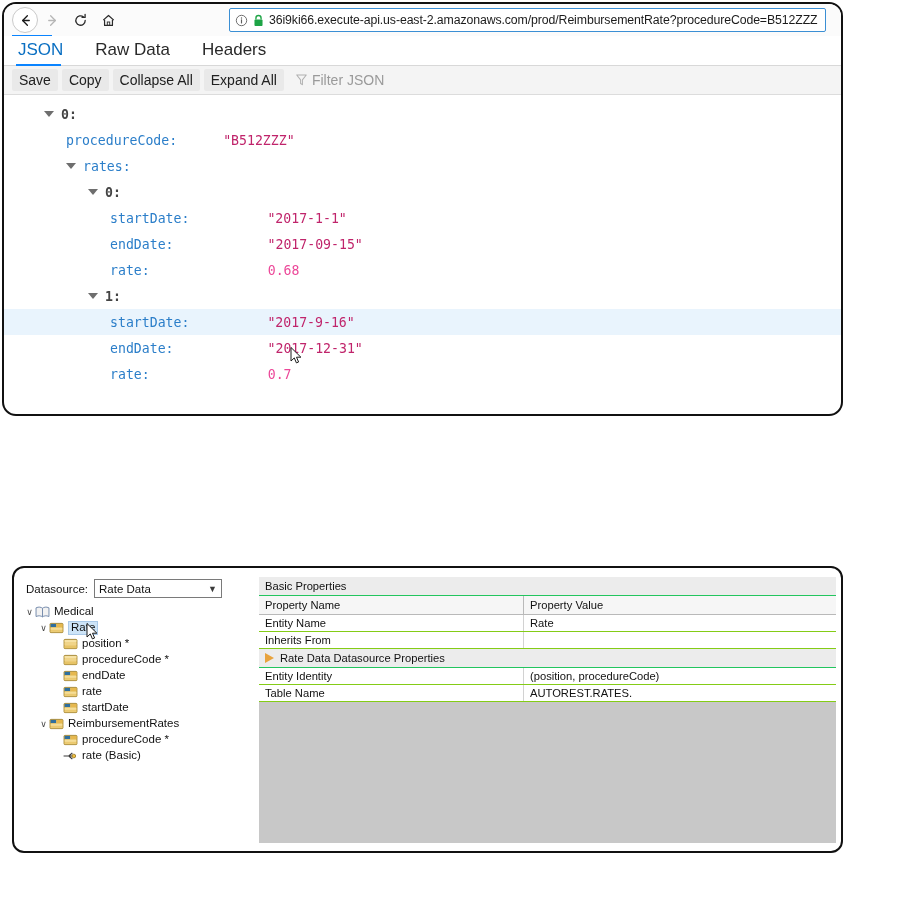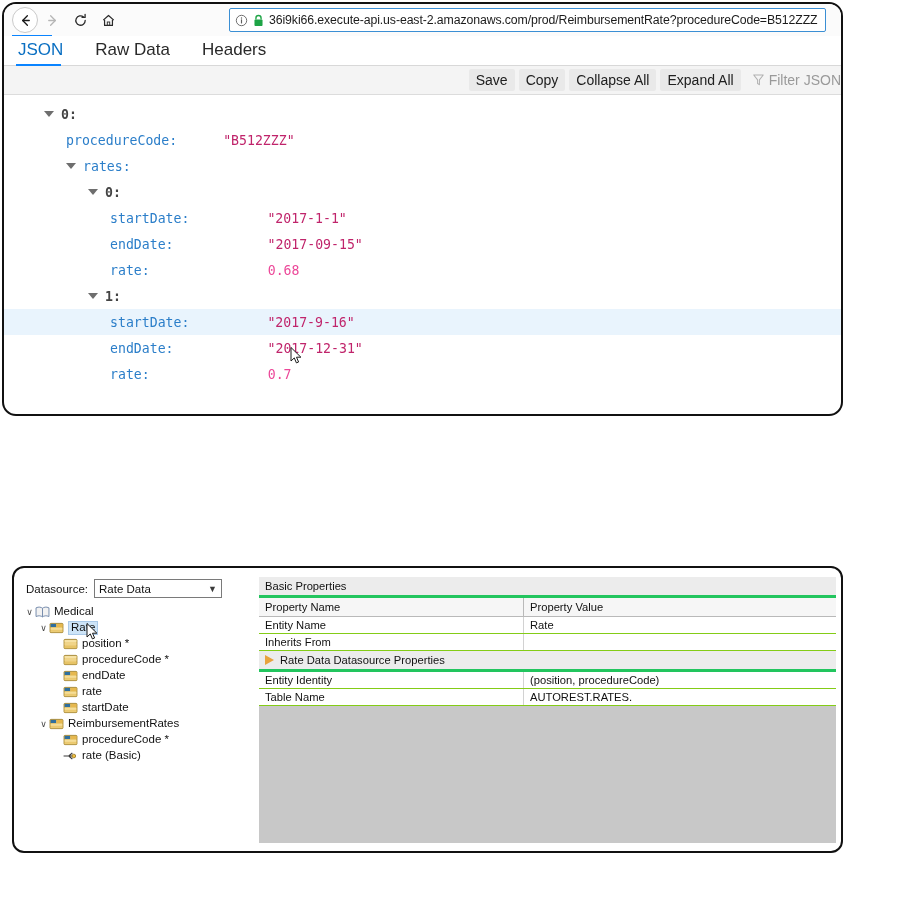--- a/index.html
+++ b/index.html
@@ -60,21 +60,21 @@
     font-size: 17px; color:#2a2a2a; padding: 2px 14px 5px 0px;
     margin-right: 18px; position:relative; white-space:nowrap;
   }
   .vtab.active { color:#0a6fc2; }
   .vtab.active::after {
     content:""; position:absolute; left:-2px; right:16px; bottom:-1px;
     height:2.5px; background:#0a84ff;
   }
   .toolbar-row {
     height: 29px; background:#f4f4f4; display:flex; align-items:center;
-    padding-left: 8px; gap: 4px; border-bottom: 1px solid #dcdcdc; justify-content: flex-end;
+    padding-left: 8px; gap: 4px; border-bottom: 1px solid #dcdcdc;
   }
   .tb-btn {
     font-size: 14px; color:#202020; padding: 3px 7px;
     background:#e9e9e9; border-radius: 2px; white-space:nowrap;
   }
   .filter-box { display:flex; align-items:center; gap:5px; margin-left: 8px; }
   .filter-placeholder { font-size: 14px; color:#9a9a9a; }
   .funnel { width:11px; height:12px; color:#b0b0b0; }
 
   .json-view {
@@ -128,21 +128,21 @@
     width: 11px; text-align:center; font-size: 9px; color:#4a4a4a; flex:none;
   }
   .tw.blank { color:transparent; }
   .ticon { width: 15px; height: 12px; flex:none; margin-right: 4px; }
   .tlabel { line-height: 1; }
   .tlabel.sel { background:#cde4f7; border:1px solid #a9c9e8; padding:0 2px; }
 
   .right-pane { flex:1; margin-left: 5px; background:#c8c8c8; position:relative; }
   .grid { background:#fff; }
   .grid-section {
-    background:#ececec; border-bottom:3px solid #22c55e;
+    background:#ececec; border-bottom:1px solid #22c55e;
     font-size: 11.2px; color:#111; padding: 3px 6px; display:flex; align-items:center; gap:6px;
   }
   .grid-hdr {
     display:flex; background:#f6f6f6; border-bottom:1px solid #b9b9b9;
     font-size: 11.2px; color:#111;
   }
   .grid-row {
     display:flex; background:#fff; border-bottom:1px solid #84cc16;
     font-size: 11.2px; color:#111;
   }

